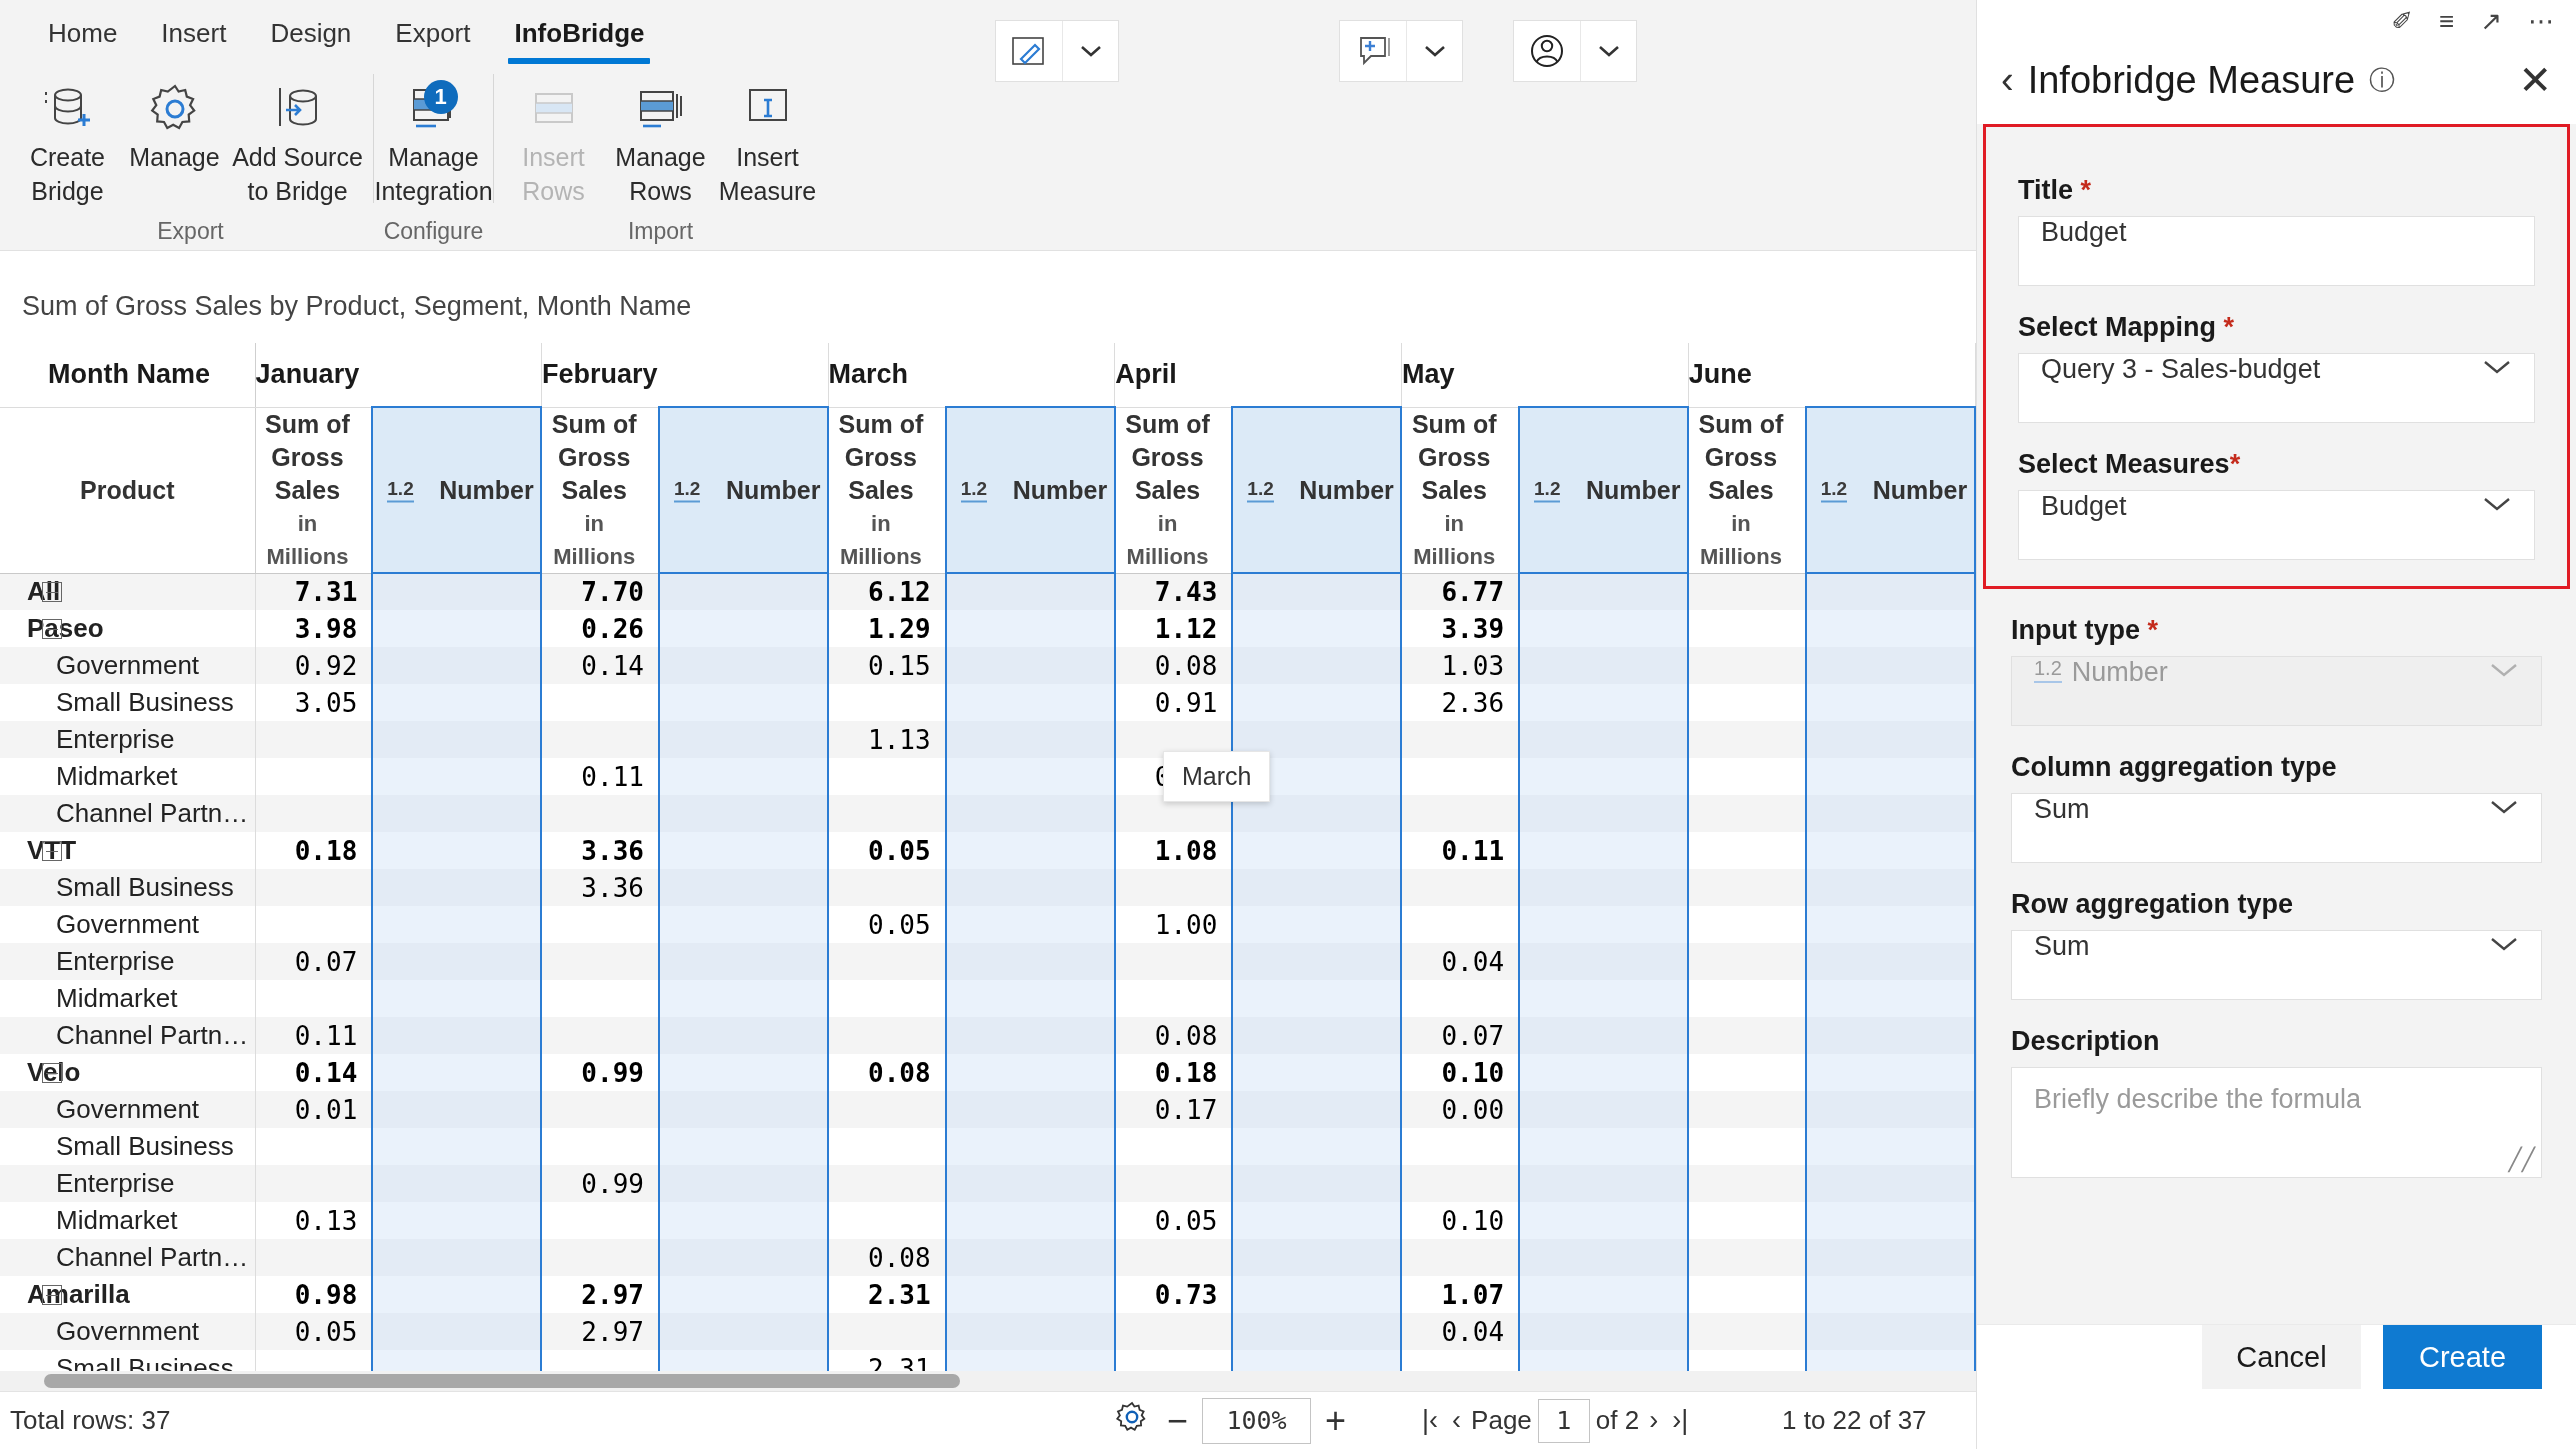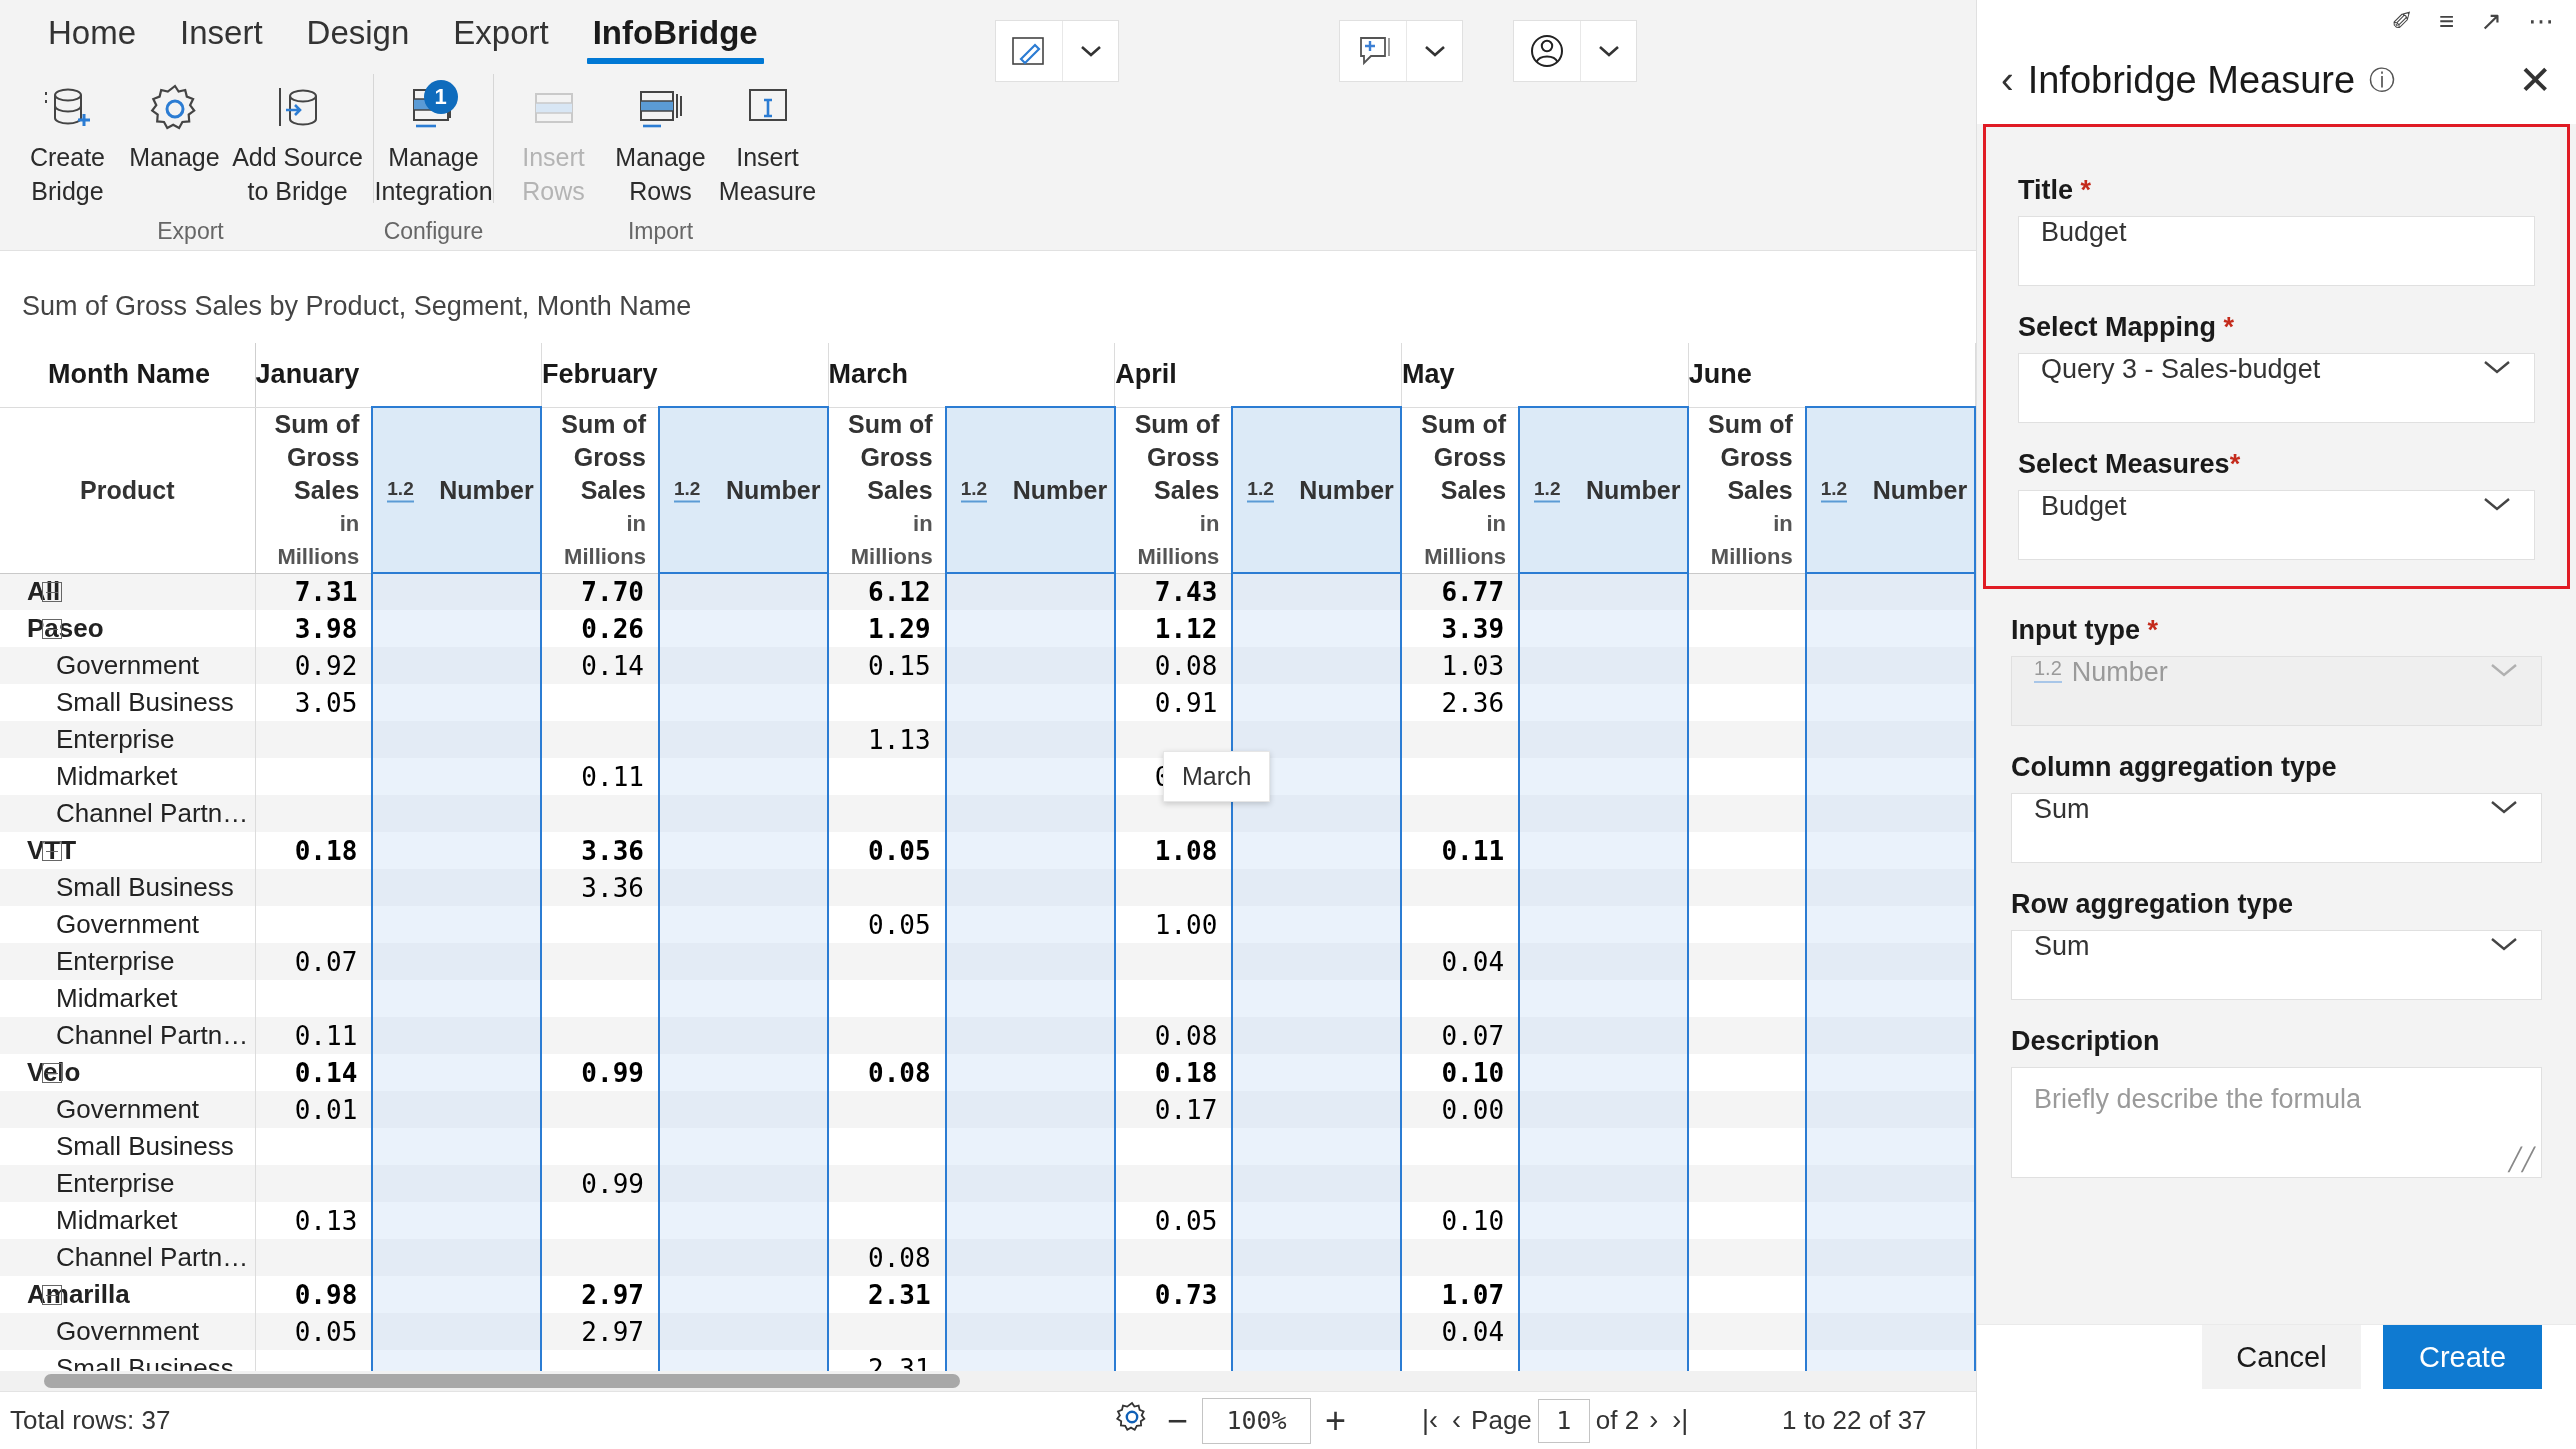--- a/index.html
+++ b/index.html
@@ -12,21 +12,21 @@
   .app { position: relative; width: 2576px; height: 1449px; }
 
   
   .ribbon {
     position: absolute; left: 0; top: 0; width: 1976px; height: 251px;
     background: #f3f3f3;
     border-bottom: 1px solid #e1e1e1;
   }
   .tabbar { display: flex; align-items: center; height: 66px; padding-left: 26px; gap: 0; }
   .tab {
-    position: relative; font-size: 33px; color: #333; padding: 0 22px;
+    position: relative; font-size: 26px; color: #333; padding: 0 22px;
     line-height: 66px; cursor: pointer; white-space: nowrap;
   }
   .tab.active { color: #1a1a1a; font-weight: 700; }
   .tab.active::after {
     content: ""; position: absolute; left: 16px; right: 16px; bottom: 2px;
     height: 6px; background: #0078d4; border-radius: 1px;
   }
   .ribbon-body { display: flex; align-items: flex-start; height: 149px; padding-left: 14px; }
   .rgroup { display: flex; flex-direction: column; position: relative; }
   .rgroup-items { display: flex; align-items: flex-start; height: 149px; }
@@ -69,21 +69,21 @@
     font-weight: 700; font-size: 27px; color: #1a1a1a; text-align: left;
     padding-left: 18px; vertical-align: middle; background: #fff;
   }
   .hdr-month.corner { border-right: 1px solid #cfcfcf; padding-left: 48px; }
 
   .hdr-sub {
     height: 107px; border-bottom: 1px solid #c9c9c9; vertical-align: middle;
     background: #fff; font-size: 25px; color: #333;
   }
   .hdr-sub.product { text-align: center; border-right: 1px solid #cfcfcf; color: #333; }
-  .hdr-sub.sos { text-align: right; padding-right: 12px; line-height: 33px; }
+  .hdr-sub.sos { padding-right: 12px; line-height: 33px; }
   .hdr-sub.sos .units { font-size: 22px; color: #555; display: block; }
   .hdr-sub.num {
     background: #dceaf7; border: 2px solid #2b7cd3; text-align: left;
     position: relative; padding-left: 66px;
   }
   .hdr-sub.num .ic12 {
     position: absolute; left: 14px; top: 50%; transform: translateY(-50%);
     font-size: 19px; color: #3b3b3b; border-bottom: 2px solid #5b9bd5; padding-bottom: 1px;
   }
 

